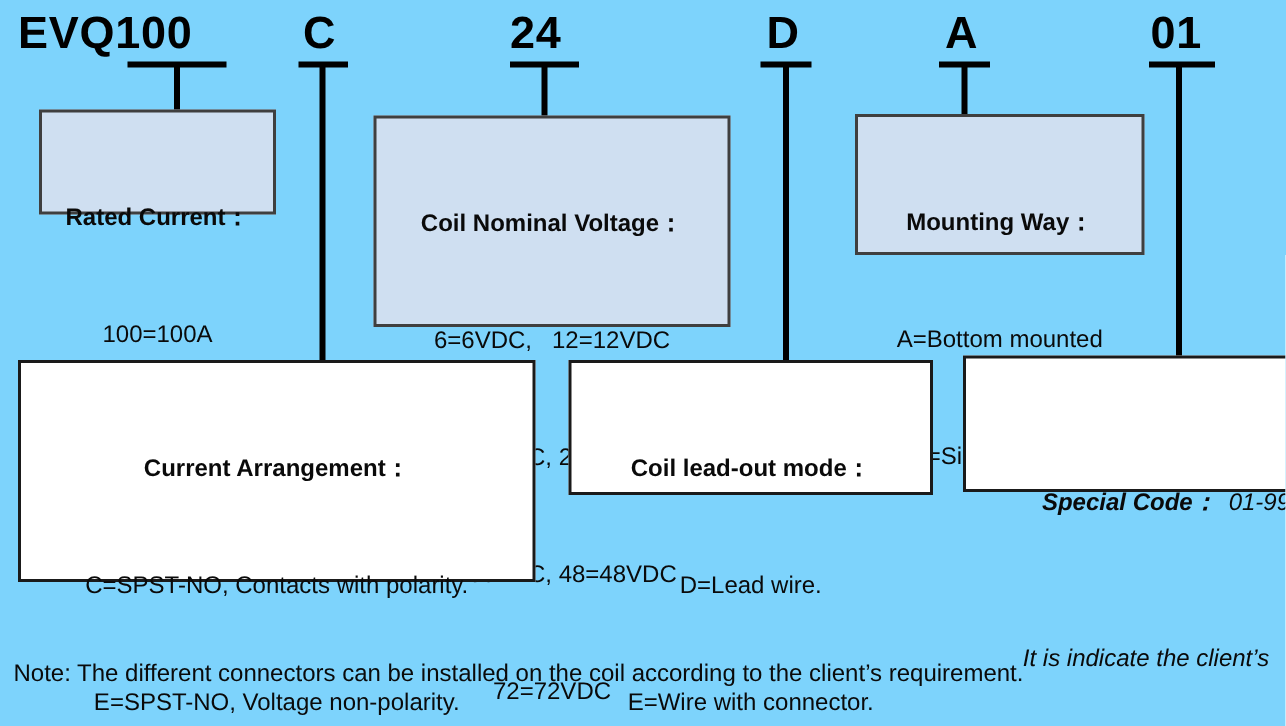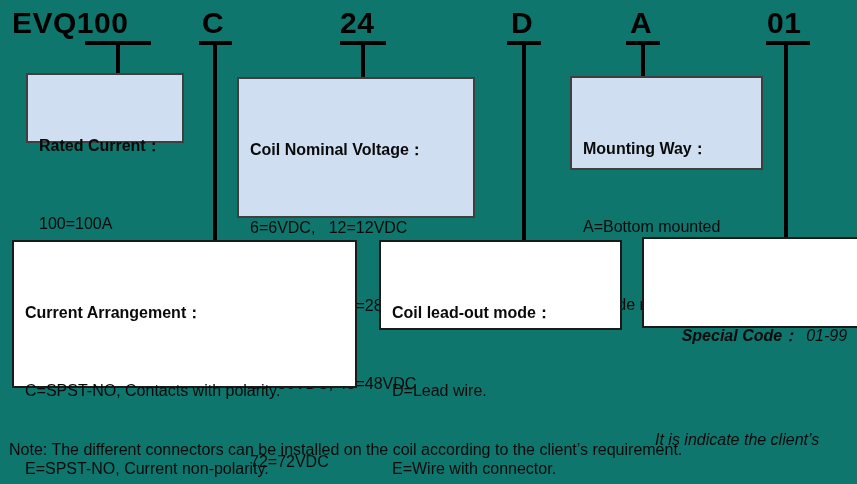--- a/index.html
+++ b/index.html
@@ -5,23 +5,24 @@
   html, body {
     margin: 0;
     padding: 0;
     background: #ffffff;
     font-family: "Liberation Sans", "DejaVu Sans", sans-serif;
   }
   .canvas {
     position: relative;
     width: 857px;
     height: 484px;
-    background: #0f766e;
+    background: #7dd3fc;
     overflow: hidden;
     color: #0a0a0a;
+    text-align: center;
   }
   .lines-svg {
     position: absolute;
     left: 0; top: 0;
     width: 857px; height: 484px;
     pointer-events: none;
   }
   .code {
     position: absolute;
     top: 6px;
@@ -86,38 +87,38 @@
   <div class="code" style="left:340px">24</div>
   <div class="code" style="left:511px">D</div>
   <div class="code" style="left:630px">A</div>
   <div class="code" style="left:767px">01</div>
 
   <div class="box blue" style="left:26px; top:73px; width:158px; height:70px;">
     <div class="box-title">Rated Current：</div>
     <div class="box-line">100=100A</div>
   </div>
 
-  <div class="box blue" style="left:237px; top:77px; width:238px; height:141px;">
+  <div class="box blue" style="left:249px; top:77px; width:238px; height:141px;">
     <div class="box-title">Coil Nominal Voltage：</div>
     <div class="box-line">6=6VDC,   12=12VDC</div>
     <div class="box-line">24=24VDC, 28=28VDC</div>
     <div class="box-line">36=36VDC, 48=48VDC</div>
     <div class="box-line">72=72VDC</div>
   </div>
 
   <div class="box blue" style="left:570px; top:76px; width:193px; height:94px;">
     <div class="box-title">Mounting Way：</div>
     <div class="box-line">A=Bottom mounted</div>
     <div class="box-line">S=Side mounted</div>
   </div>
 
   <div class="box white" style="left:12px; top:240px; width:345px; height:148px;">
     <div class="box-title">Current Arrangement：</div>
     <div class="box-line">C=SPST-NO, Contacts with polarity.</div>
-    <div class="box-line">E=SPST-NO, Current non-polarity.</div>
+    <div class="box-line">E=SPST-NO, Voltage non-polarity.</div>
     
     
   </div>
 
   <div class="box white" style="left:379px; top:240px; width:243px; height:90px;">
     <div class="box-title">Coil lead-out mode：</div>
     <div class="box-line">D=Lead wire.</div>
     <div class="box-line">E=Wire with connector.</div>
   </div>
 

